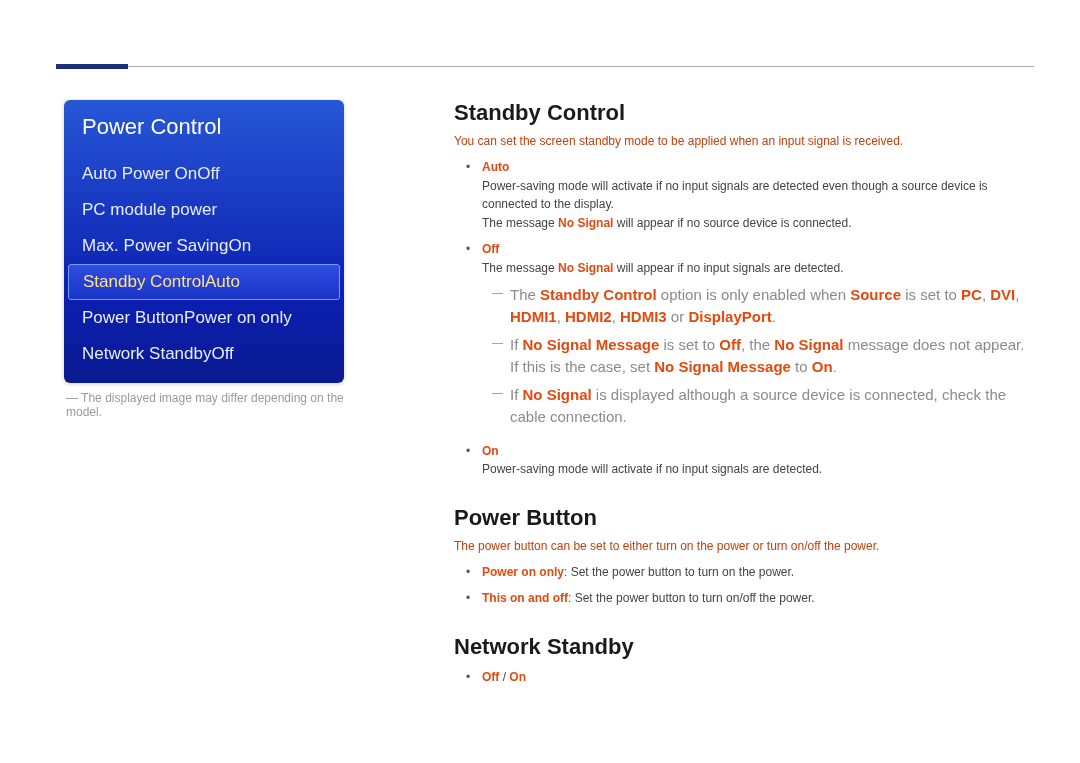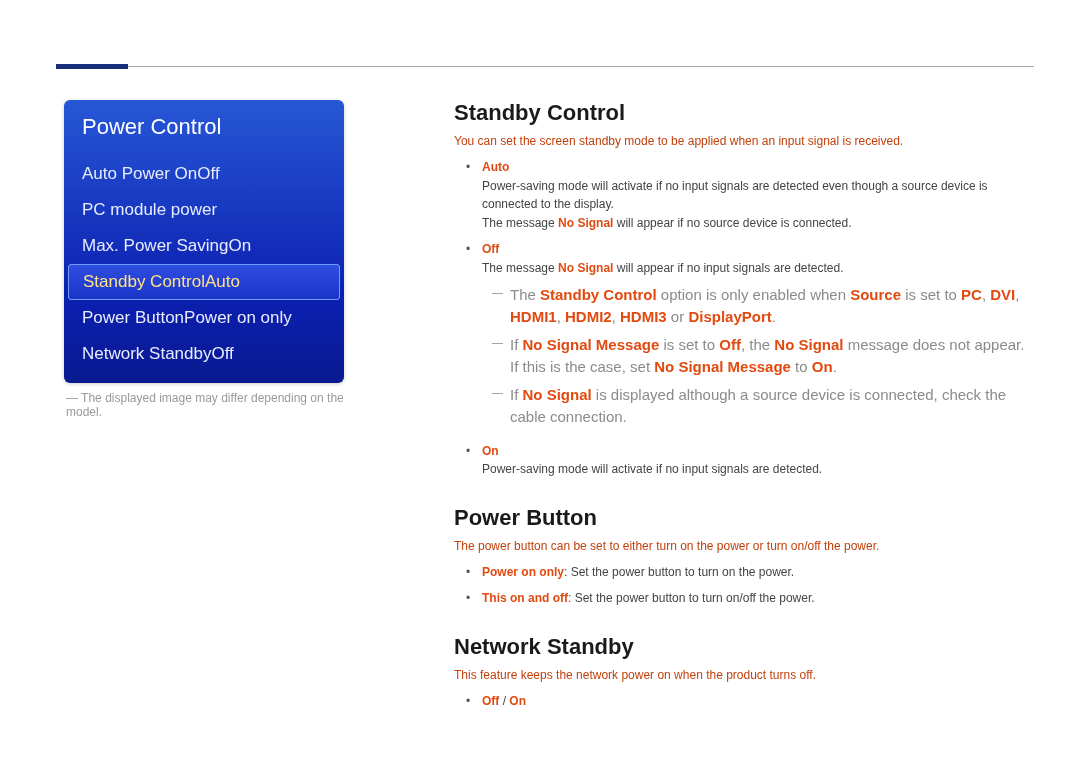--- a/index.html
+++ b/index.html
@@ -214,21 +214,20 @@
         <span class="hi">Power on only</span><span>: Set the power button to turn on the power.</span>
       </li>
       <li>
         <span class="hi">This on and off</span><span>: Set the power button to turn on/off the power.</span>
       </li>
     </ul>
   </div>
 
   <div class="gap-block">
     <div class="sec-heading">Network Standby</div>
-    <div class="sec-intro">This feature keeps the network power on when the product turns off.</div>
     <ul class="main-list">
       <li>
         <span class="hi">Off</span><span> / </span><span class="hi">On</span>
       </li>
     </ul>
   </div>
 
 </div>
 
 </body></html>

